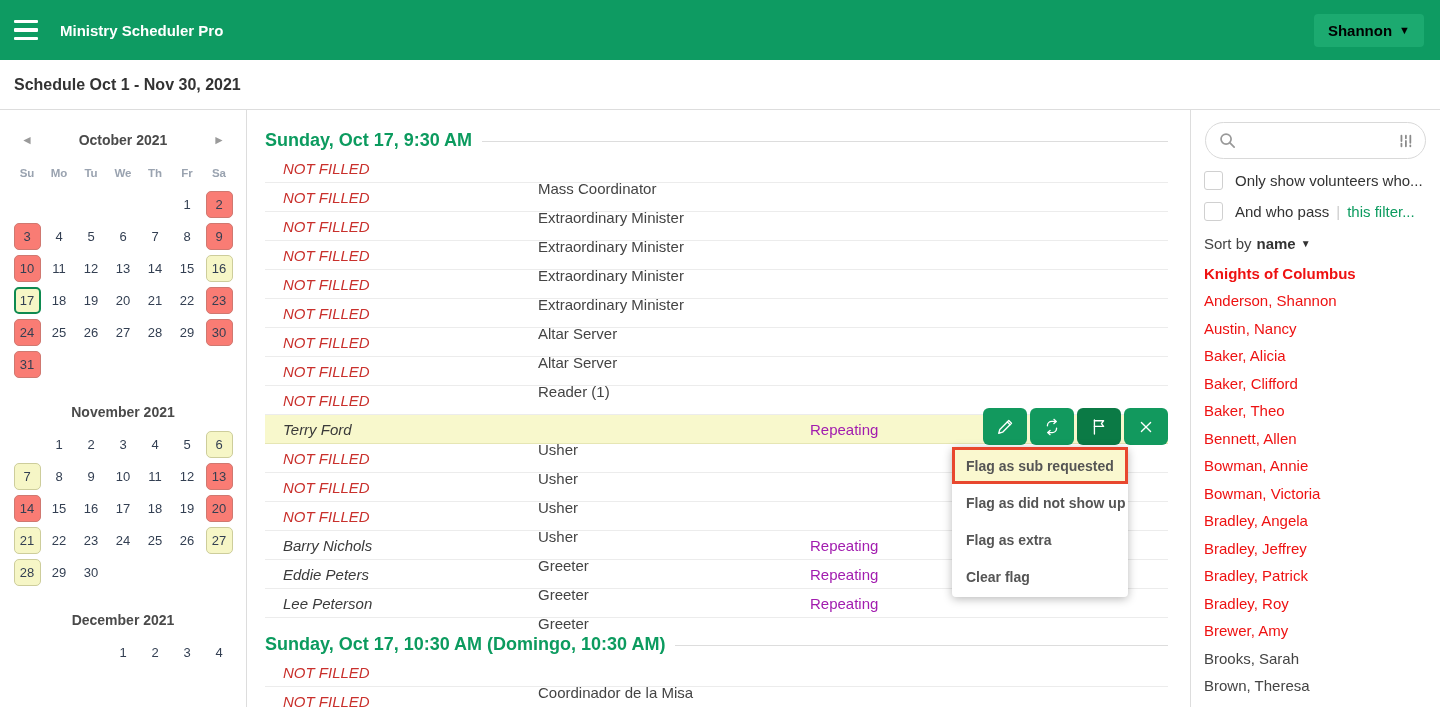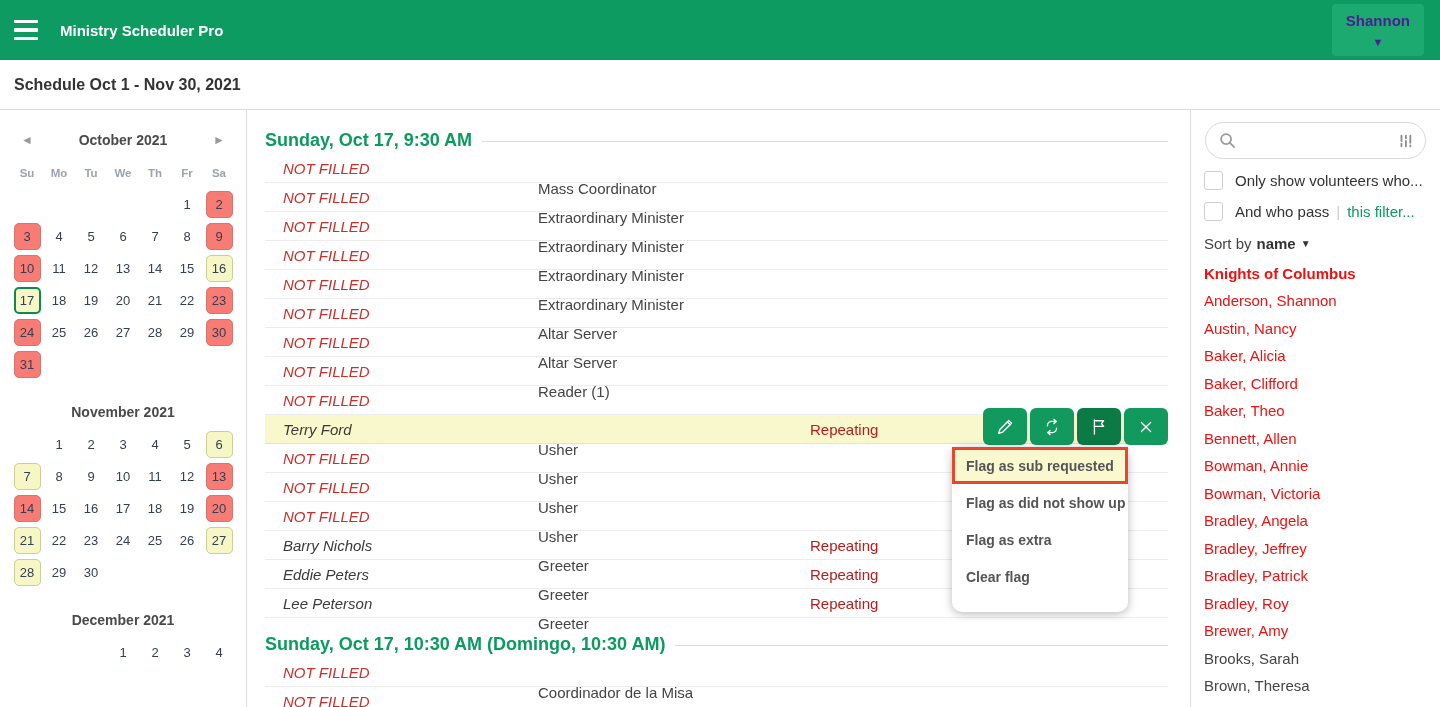--- a/index.html
+++ b/index.html
@@ -10,21 +10,21 @@
   }
   *{margin:0;padding:0;box-sizing:border-box;}
   html,body{width:1440px;height:707px;overflow:hidden;}
   body{font-family:"Liberation Sans",sans-serif;background:#fff;color:#333;}
 
   
   .topbar{height:60px;background:var(--brand-green);display:flex;align-items:center;}
   .hamburger{margin-left:14px;width:24px;height:20px;display:flex;flex-direction:column;justify-content:space-between;cursor:pointer;}
   .hamburger div{height:3.2px;background:#fff;border-radius:1px;}
   .app-title{margin-left:22px;color:#fff;font-size:15px;font-weight:bold;}
-  .user-btn{margin-left:auto;margin-right:16px;background:var(--brand-green-light);color:#4c1d95;font-size:15px;font-weight:bold;padding:8px 14px;border-radius:4px;display:flex;align-items:center;gap:7px;cursor:pointer;flex-direction:column;}
+  .user-btn{margin-left:auto;margin-right:16px;background:var(--brand-green-light);color:#000000;font-size:15px;font-weight:bold;padding:8px 14px;border-radius:4px;display:flex;align-items:center;gap:7px;cursor:pointer;}
   .user-btn .caret{font-size:11px;}
 
   
   .subheader{height:50px;border-bottom:1px solid var(--divider);display:flex;align-items:center;padding-left:14px;font-size:16px;font-weight:bold;color:#333;}
 
   
   .body{display:flex;height:597px;}
   .left-panel{width:247px;border-right:1px solid var(--divider);overflow:hidden;}
   .main{flex:1;position:relative;overflow:hidden;}
   .right-panel{width:250px;border-left:1px solid var(--divider);overflow:hidden;}
@@ -49,31 +49,31 @@
   .sections{padding:0 22px 0 18px;}
   .section{margin-top:16px;}
   .section.second{margin-top:12px;}
   .section-header{display:flex;align-items:center;height:28px;}
   .section-title{color:var(--section-green);font-size:18px;font-weight:bold;white-space:nowrap;}
   .header-line{flex:1;border-top:1px solid var(--divider);margin-left:10px;margin-top:3px;}
   .srow{position:relative;height:29px;display:flex;align-items:center;border-bottom:1px solid #ececec;font-size:15px;cursor:pointer;}
   .srow .name{padding-left:18px;color:#3a3a3a;font-style:italic;}
   .srow.unfilled .name{color:var(--unfilled-red);}
   .srow .role{position:absolute;left:273px;color:#444;margin-top:40px;}
-  .srow .note{position:absolute;left:545px;color:#b91c1c;}
+  .srow .note{position:absolute;left:545px;color:#a21caf;}
   .srow.highlight{background:var(--highlight-yellow);border-bottom-color:#e6e6b4;}
 
   
   .action-bar{position:absolute;top:298px;right:22px;display:flex;gap:3px;z-index:5;}
   .abtn{width:44px;height:37px;border-radius:6px;background:#12995e;display:flex;align-items:center;justify-content:center;cursor:pointer;border:none;}
   .abtn.active{background:var(--brand-green-dark);}
   .abtn svg{width:20px;height:20px;stroke:#fff;fill:none;stroke-width:1.6;stroke-linecap:round;stroke-linejoin:round;}
 
   
-  .flag-menu{position:absolute;left:705px;top:337px;width:176px;background:#fff;border-radius:10px;box-shadow:0 2px 10px rgba(0,0,0,.28);z-index:6;padding-bottom:17px;}
+  .flag-menu{position:absolute;left:705px;top:337px;width:176px;background:#fff;border-radius:4px;box-shadow:0 2px 10px rgba(0,0,0,.28);z-index:6;padding-bottom:2px;}
   .menu-item{height:37px;display:flex;align-items:center;padding-left:14px;font-size:14px;font-weight:bold;color:#555;cursor:pointer;}
   .menu-item.active{background:var(--menu-highlight);border:3px solid var(--menu-border-red);padding-left:11px;}
 
   
   .search-pill{margin:12px 14px 0;height:37px;border:1px solid #d9d9d9;border-radius:19px;display:flex;align-items:center;padding:0 12px;background:#fff;}
   .search-pill input{flex:1;border:none;outline:none;font-size:14px;margin-left:8px;color:#333;background:transparent;min-width:0;}
   .check-row{display:flex;align-items:center;margin:12px 0 0 13px;font-size:15px;color:#333;}
   .checkbox{width:19px;height:19px;border:1.5px solid #d0d0d0;border-radius:3px;background:#fff;margin-right:12px;flex:none;cursor:pointer;}
   .filter-sep{color:#ccc;margin:0 7px;font-weight:normal;}
   .filter-link{color:var(--section-green);cursor:pointer;}

